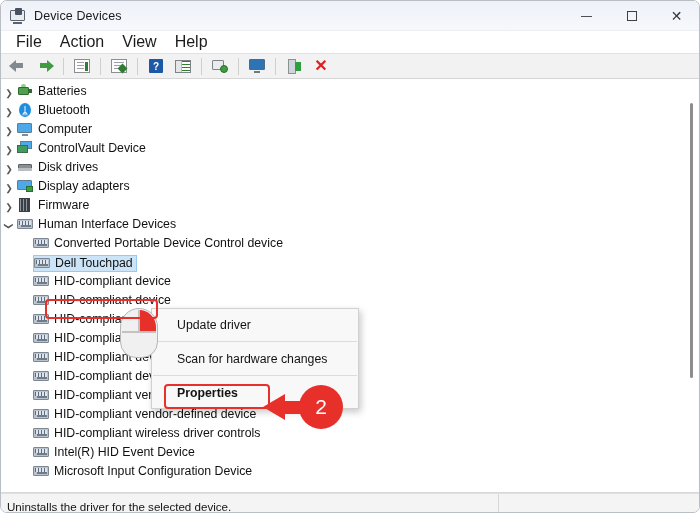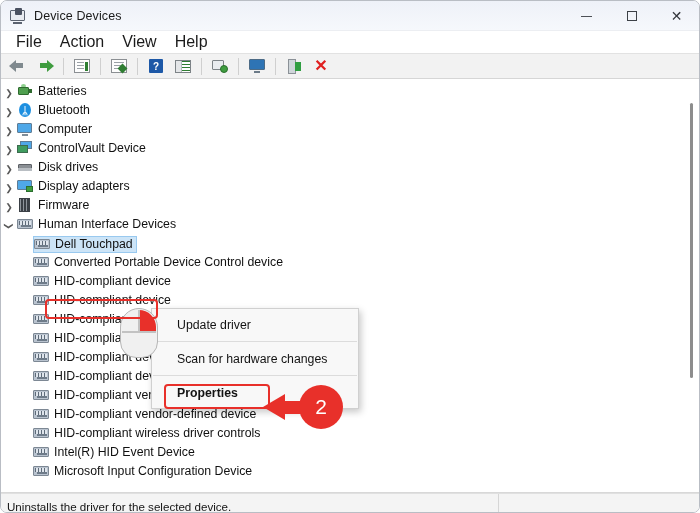--- a/index.html
+++ b/index.html
@@ -555,38 +555,38 @@
         </div>
         <div class="row">
           <span class="chev" style="transform: rotate(90deg);">❯</span>
           <span class="lblwrap">
             <div class="icon ic-hid">
               <div class="k"></div>
             </div>
             <span class="lbl">Human Interface Devices</span>
           </span>
         </div>
+        <div class="row">
+          <span class="spacer"></span>
+          <span class="spacer"></span>
+          <span class="lblwrap">
+            <div class="icon ic-hid">
+              <div class="k"></div>
+            </div>
+            <span class="lbl">Converted Portable Device Control device</span>
+          </span>
+        </div>
         <div class="row sel">
           <span class="spacer"></span>
           <span class="spacer"></span>
           <span class="lblwrap">
             <div class="icon ic-hid">
               <div class="k"></div>
             </div>
             <span class="lbl">Dell Touchpad</span>
-          </span>
-        </div>
-        <div class="row">
-          <span class="spacer"></span>
-          <span class="spacer"></span>
-          <span class="lblwrap">
-            <div class="icon ic-hid">
-              <div class="k"></div>
-            </div>
-            <span class="lbl">Converted Portable Device Control device</span>
           </span>
         </div>
         <div class="row">
           <span class="spacer"></span>
           <span class="spacer"></span>
           <span class="lblwrap">
             <div class="icon ic-hid">
               <div class="k"></div>
             </div>
             <span class="lbl">HID-compliant device</span>

